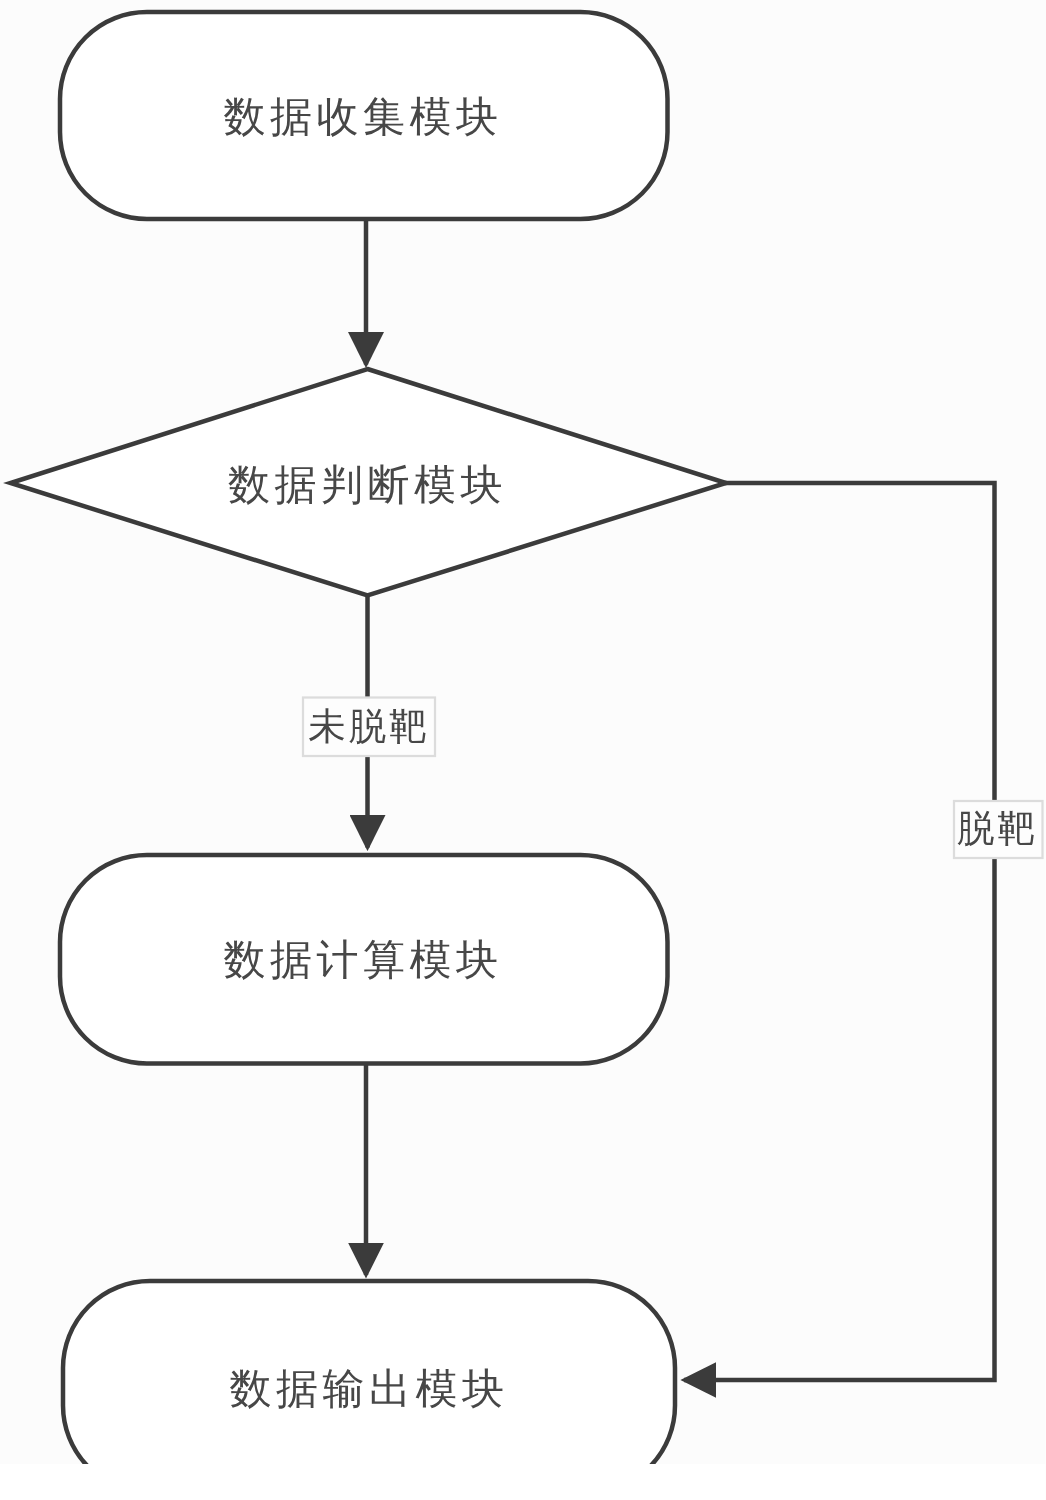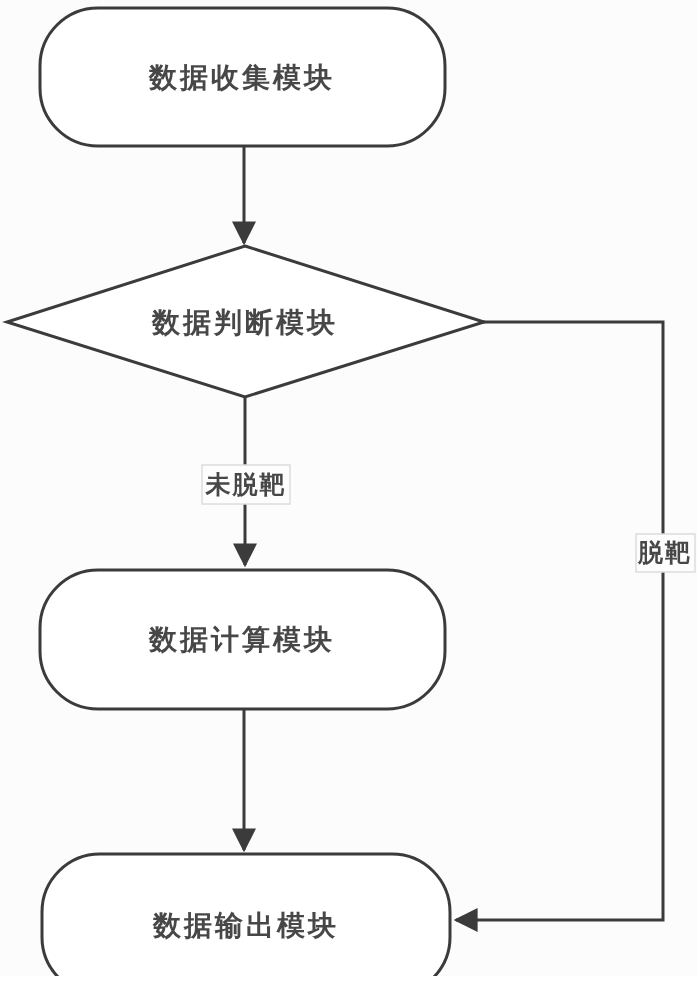--- a/index.html
+++ b/index.html
@@ -11,21 +11,20 @@
     height: 1000px;
     background: #ffffff;
     font-family: "Liberation Sans", sans-serif;
   }
   .canvas {
     position: relative;
     width: 697px;
     height: 976px;
     background: #fcfcfc;
     overflow: hidden;
-    font-weight: bold;
   }
   svg { display: block; }
   .node-shape {
     fill: #ffffff;
     stroke: #3b3b3b;
     stroke-width: 3;
   }
   .edge {
     fill: none;
     stroke: #3b3b3b;

